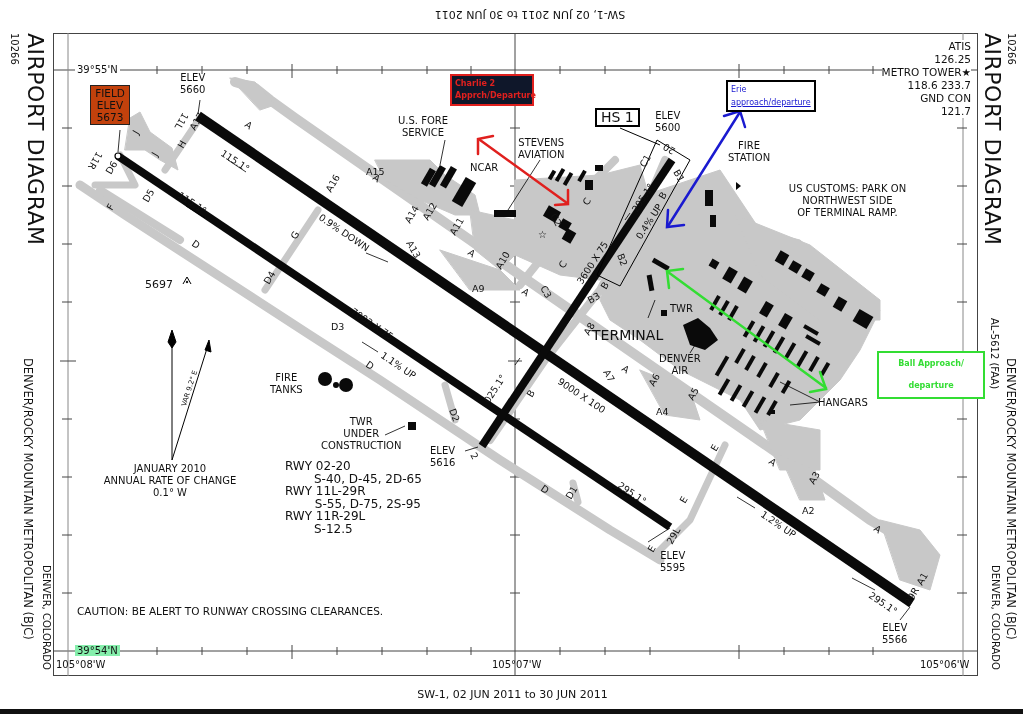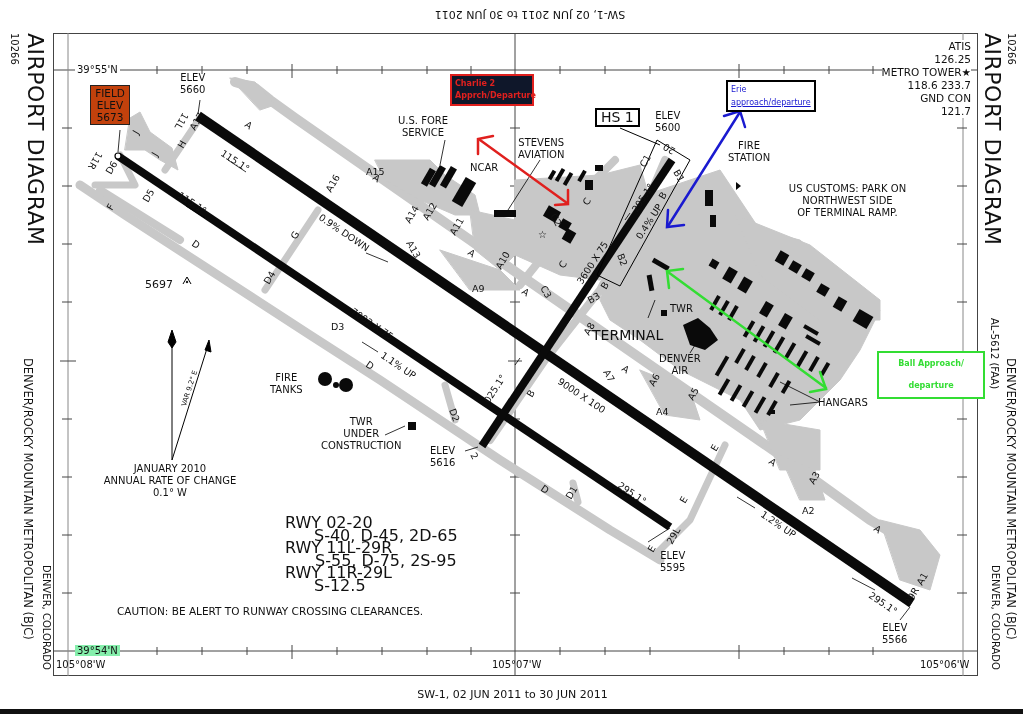--- a/index.html
+++ b/index.html
@@ -451,30 +451,30 @@
     <div>CONSTRUCTION</div>
 </div>
 
 <div class="abs" style="left:180px;top:405px;font-size:7px;transform:rotate(-72deg);transform-origin:left top;white-space:nowrap;">VAR 9.2° E</div>
 <div class="abs" style="left:90px;top:463px;width:160px;font-size:10px;line-height:12px;text-align:center;">
   <div>JANUARY 2010</div>
   <div>ANNUAL RATE OF CHANGE</div>
   <div>0.1° W</div>
 </div>
 
-<div class="abs" style="left:285px;top:517px;font-size:16px;line-height:12.5px;">
+<div class="abs" style="left:285px;top:460px;font-size:12px;line-height:12.5px;">
   <div>RWY 02-20</div>
   <div style="padding-left:29px;">S-40, D-45, 2D-65</div>
   <div>RWY 11L-29R</div>
   <div style="padding-left:29px;text-align:center;">S-55, D-75, 2S-95</div>
   <div>RWY 11R-29L</div>
   <div style="padding-left:29px;">S-12.5</div>
 </div>
 
-<div class="abs" style="left:77px;top:604px;font-size:10.5px;line-height:14px;margin-left:40px;">
+<div class="abs" style="left:77px;top:604px;font-size:10.5px;line-height:14px;">
   <div>CAUTION: BE ALERT TO RUNWAY CROSSING CLEARANCES.</div>
 </div>
 
 <div class="abs" style="left:450px;top:74px;width:74px;border:2px solid #e0201e;color:#e0201e;font-size:8px;line-height:12px;padding:2px 3px;font-weight:bold;background:#0f172a;">
   <div>Charlie 2</div>
   <div>Apprch/Departure</div>
 </div>
 <div class="abs" style="left:726px;top:80px;width:80px;border:2px solid #000000;color:#1a1ad0;font-size:8px;line-height:13px;padding:1px 3px;font-weight:normal;background:#fff;">
   <div>Erie</div>
   <div style="text-decoration:underline;">approach/departure</div>

